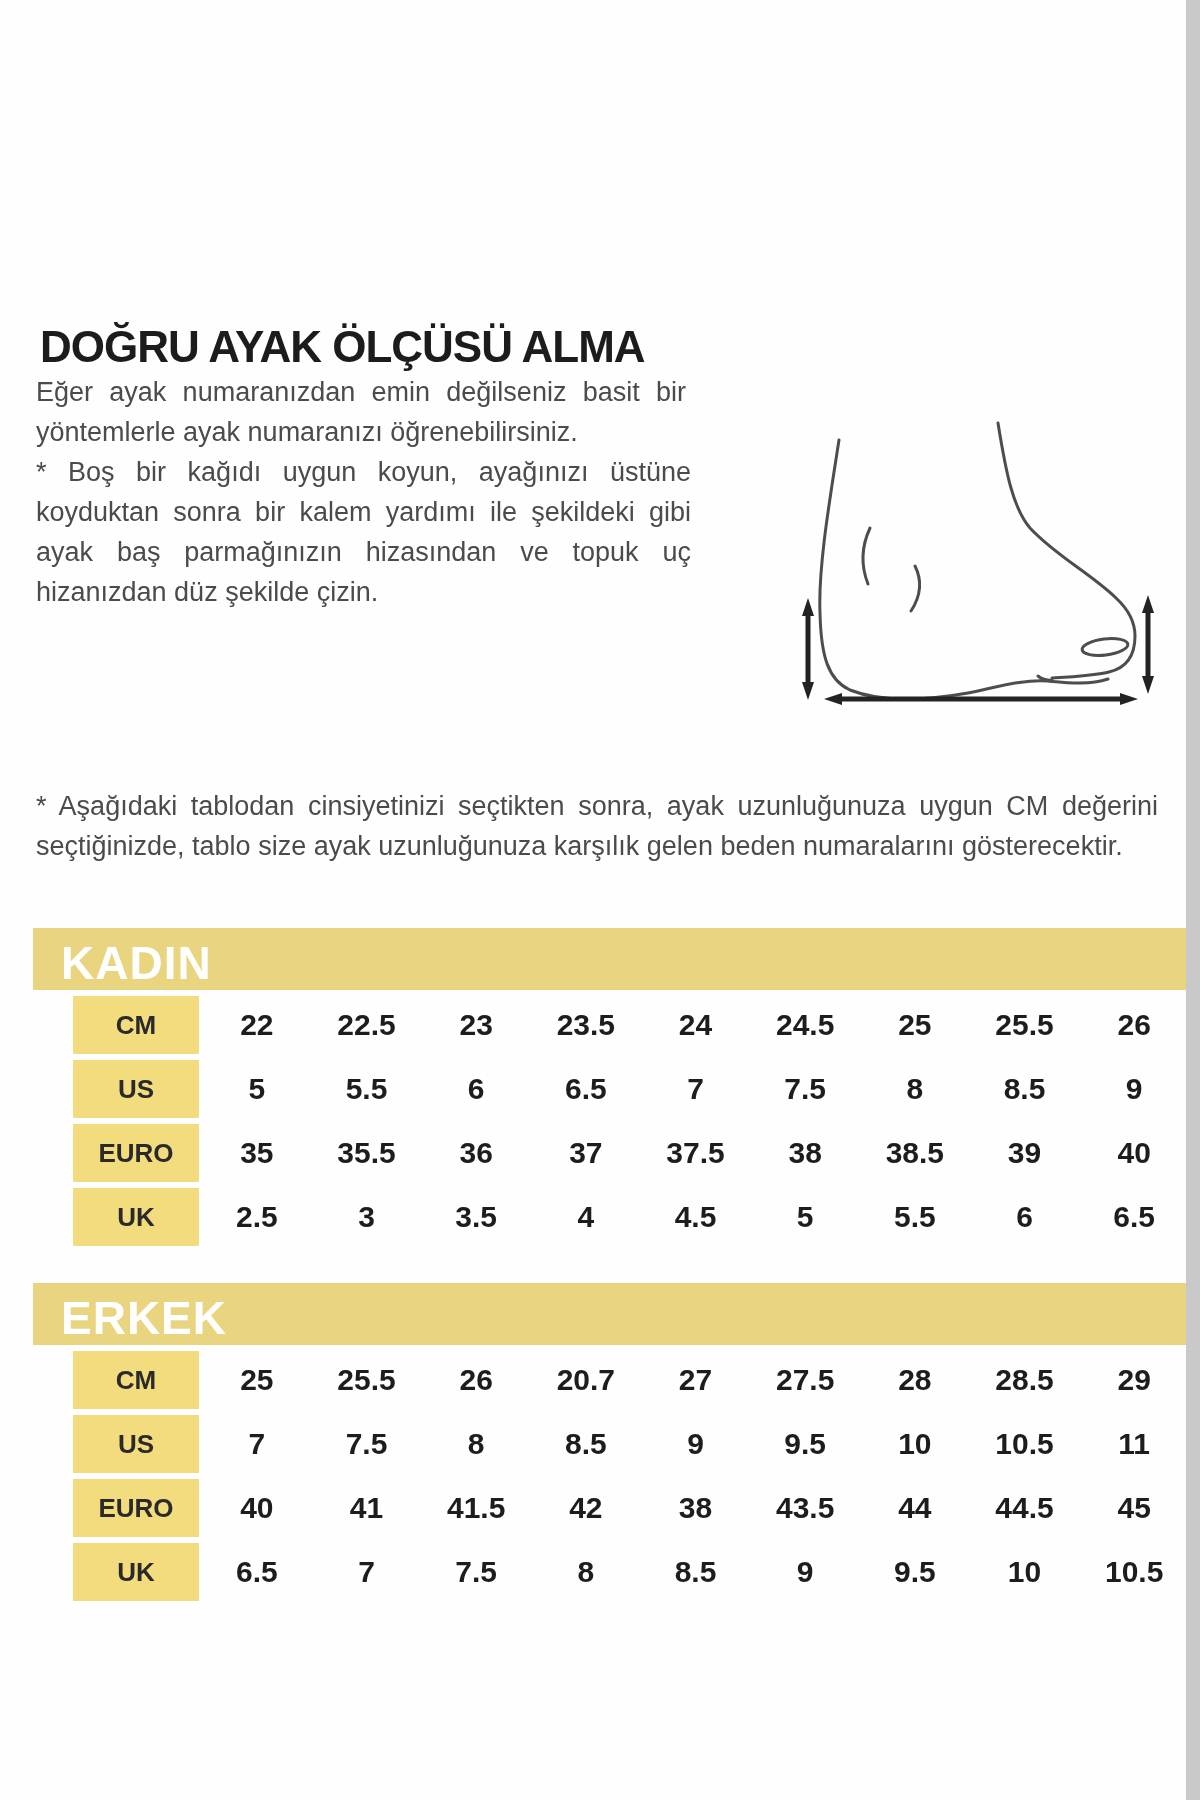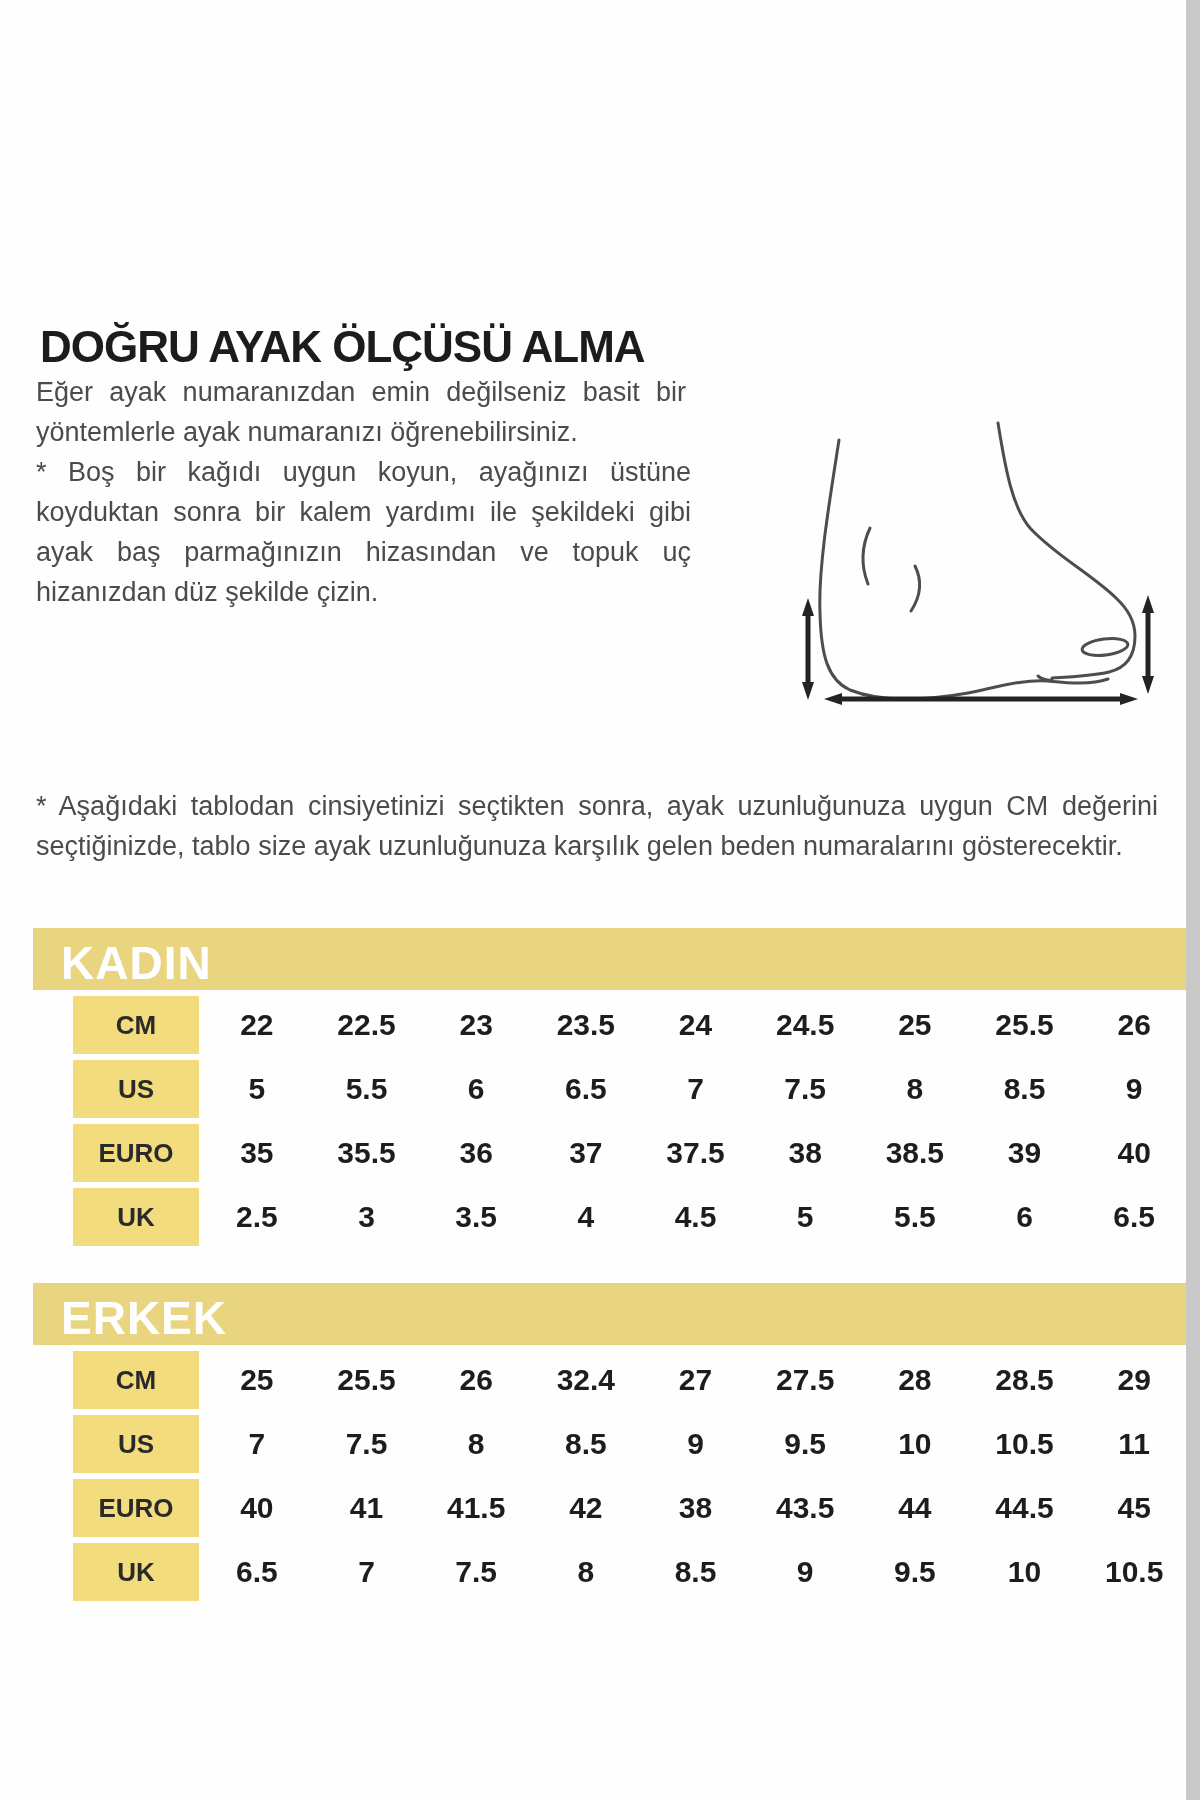--- a/index.html
+++ b/index.html
@@ -164,21 +164,21 @@
 
   <section class="size-table t2">
     <header class="table-title-bar">
       <span>ERKEK</span>
     </header>
     <div class="table-grid">
         <div class="cell label-cell row-even">CM</div>
         <div class="cell value-cell value-cell-bg row-even">25</div>
         <div class="cell value-cell value-cell-bg row-even">25.5</div>
         <div class="cell value-cell value-cell-bg row-even">26</div>
-        <div class="cell value-cell value-cell-bg row-even">32.4</div>
+        <div class="cell value-cell value-cell-bg row-even">20.7</div>
         <div class="cell value-cell value-cell-bg row-even">27</div>
         <div class="cell value-cell value-cell-bg row-even">27.5</div>
         <div class="cell value-cell value-cell-bg row-even">28</div>
         <div class="cell value-cell value-cell-bg row-even">28.5</div>
         <div class="cell value-cell value-cell-bg row-even">29</div>
         <div class="cell label-cell row-odd">US</div>
         <div class="cell value-cell value-cell-bg row-odd">7</div>
         <div class="cell value-cell value-cell-bg row-odd">7.5</div>
         <div class="cell value-cell value-cell-bg row-odd">8</div>
         <div class="cell value-cell value-cell-bg row-odd">8.5</div>

